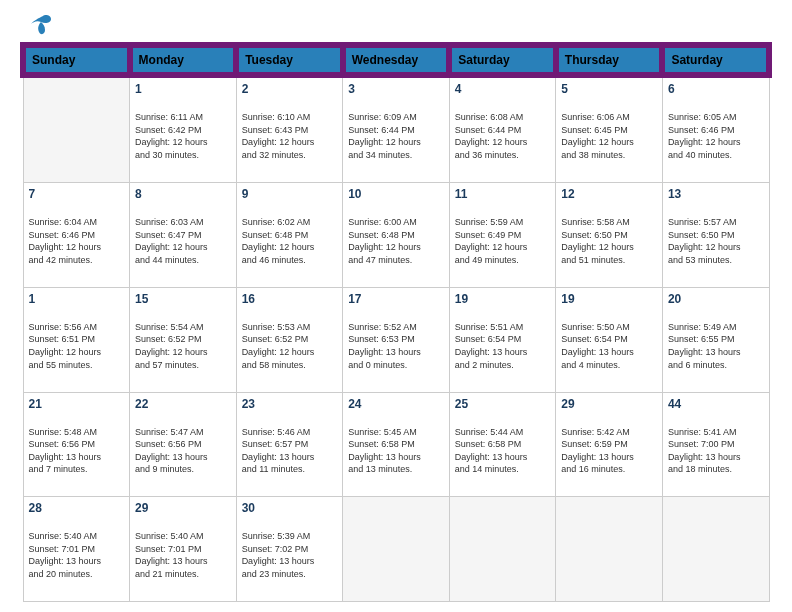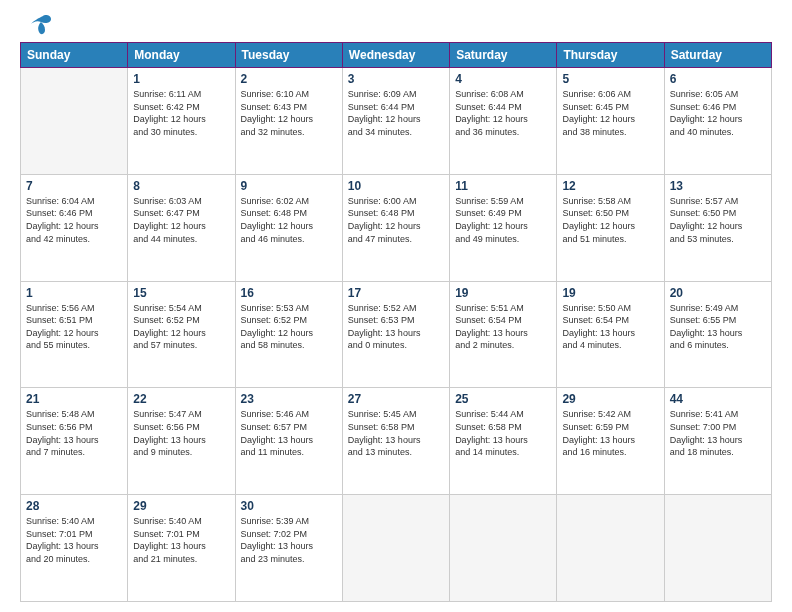--- a/index.html
+++ b/index.html
@@ -52,25 +52,25 @@
       color: #333;
       margin-top: 2px;
     }
     .calendar {
       width: 100%;
       border-collapse: collapse;
       flex: 1;
     }
     .calendar th {
       background: #2980b9;
-      color: #ffffff;
+      color: #000000;
       font-size: 12px;
       font-weight: bold;
       padding: 5px 6px;
-      border: 1px solid #701a75;
+      border: 6px solid #701a75;
       text-align: left;
     }
     .calendar td {
       border: 1px solid #ccc;
       vertical-align: top;
       padding: 4px 5px;
       font-size: 9.5px;
       color: #222;
       width: calc(100% / 7);
       height: 80px;
@@ -83,20 +83,21 @@
       font-size: 12px;
       font-weight: bold;
       color: #1a3a5c;
       display: block;
       margin-bottom: 2px;
     }
     .day-info {
       font-size: 9px;
       line-height: 1.4;
       color: #333;
+      margin-top: 15px;
     }
     .week-row td {
       height: 82px;
     }
   </style>
 </head>
 <body>
 
 <div class="page">
   <div class="header">
@@ -224,21 +225,21 @@
           </td>
           <td>
             <span class="day-number">22</span>
             <div class="day-info">Sunrise: 5:47 AM<br>Sunset: 6:56 PM<br>Daylight: 13 hours<br>and 9 minutes.</div>
           </td>
           <td>
             <span class="day-number">23</span>
             <div class="day-info">Sunrise: 5:46 AM<br>Sunset: 6:57 PM<br>Daylight: 13 hours<br>and 11 minutes.</div>
           </td>
           <td>
-            <span class="day-number">27</span>
+            <span class="day-number">24</span>
             <div class="day-info">Sunrise: 5:45 AM<br>Sunset: 6:58 PM<br>Daylight: 13 hours<br>and 13 minutes.</div>
           </td>
           <td>
             <span class="day-number">25</span>
             <div class="day-info">Sunrise: 5:44 AM<br>Sunset: 6:58 PM<br>Daylight: 13 hours<br>and 14 minutes.</div>
           </td>
           <td>
             <span class="day-number">29</span>
             <div class="day-info">Sunrise: 5:42 AM<br>Sunset: 6:59 PM<br>Daylight: 13 hours<br>and 16 minutes.</div>
           </td>

